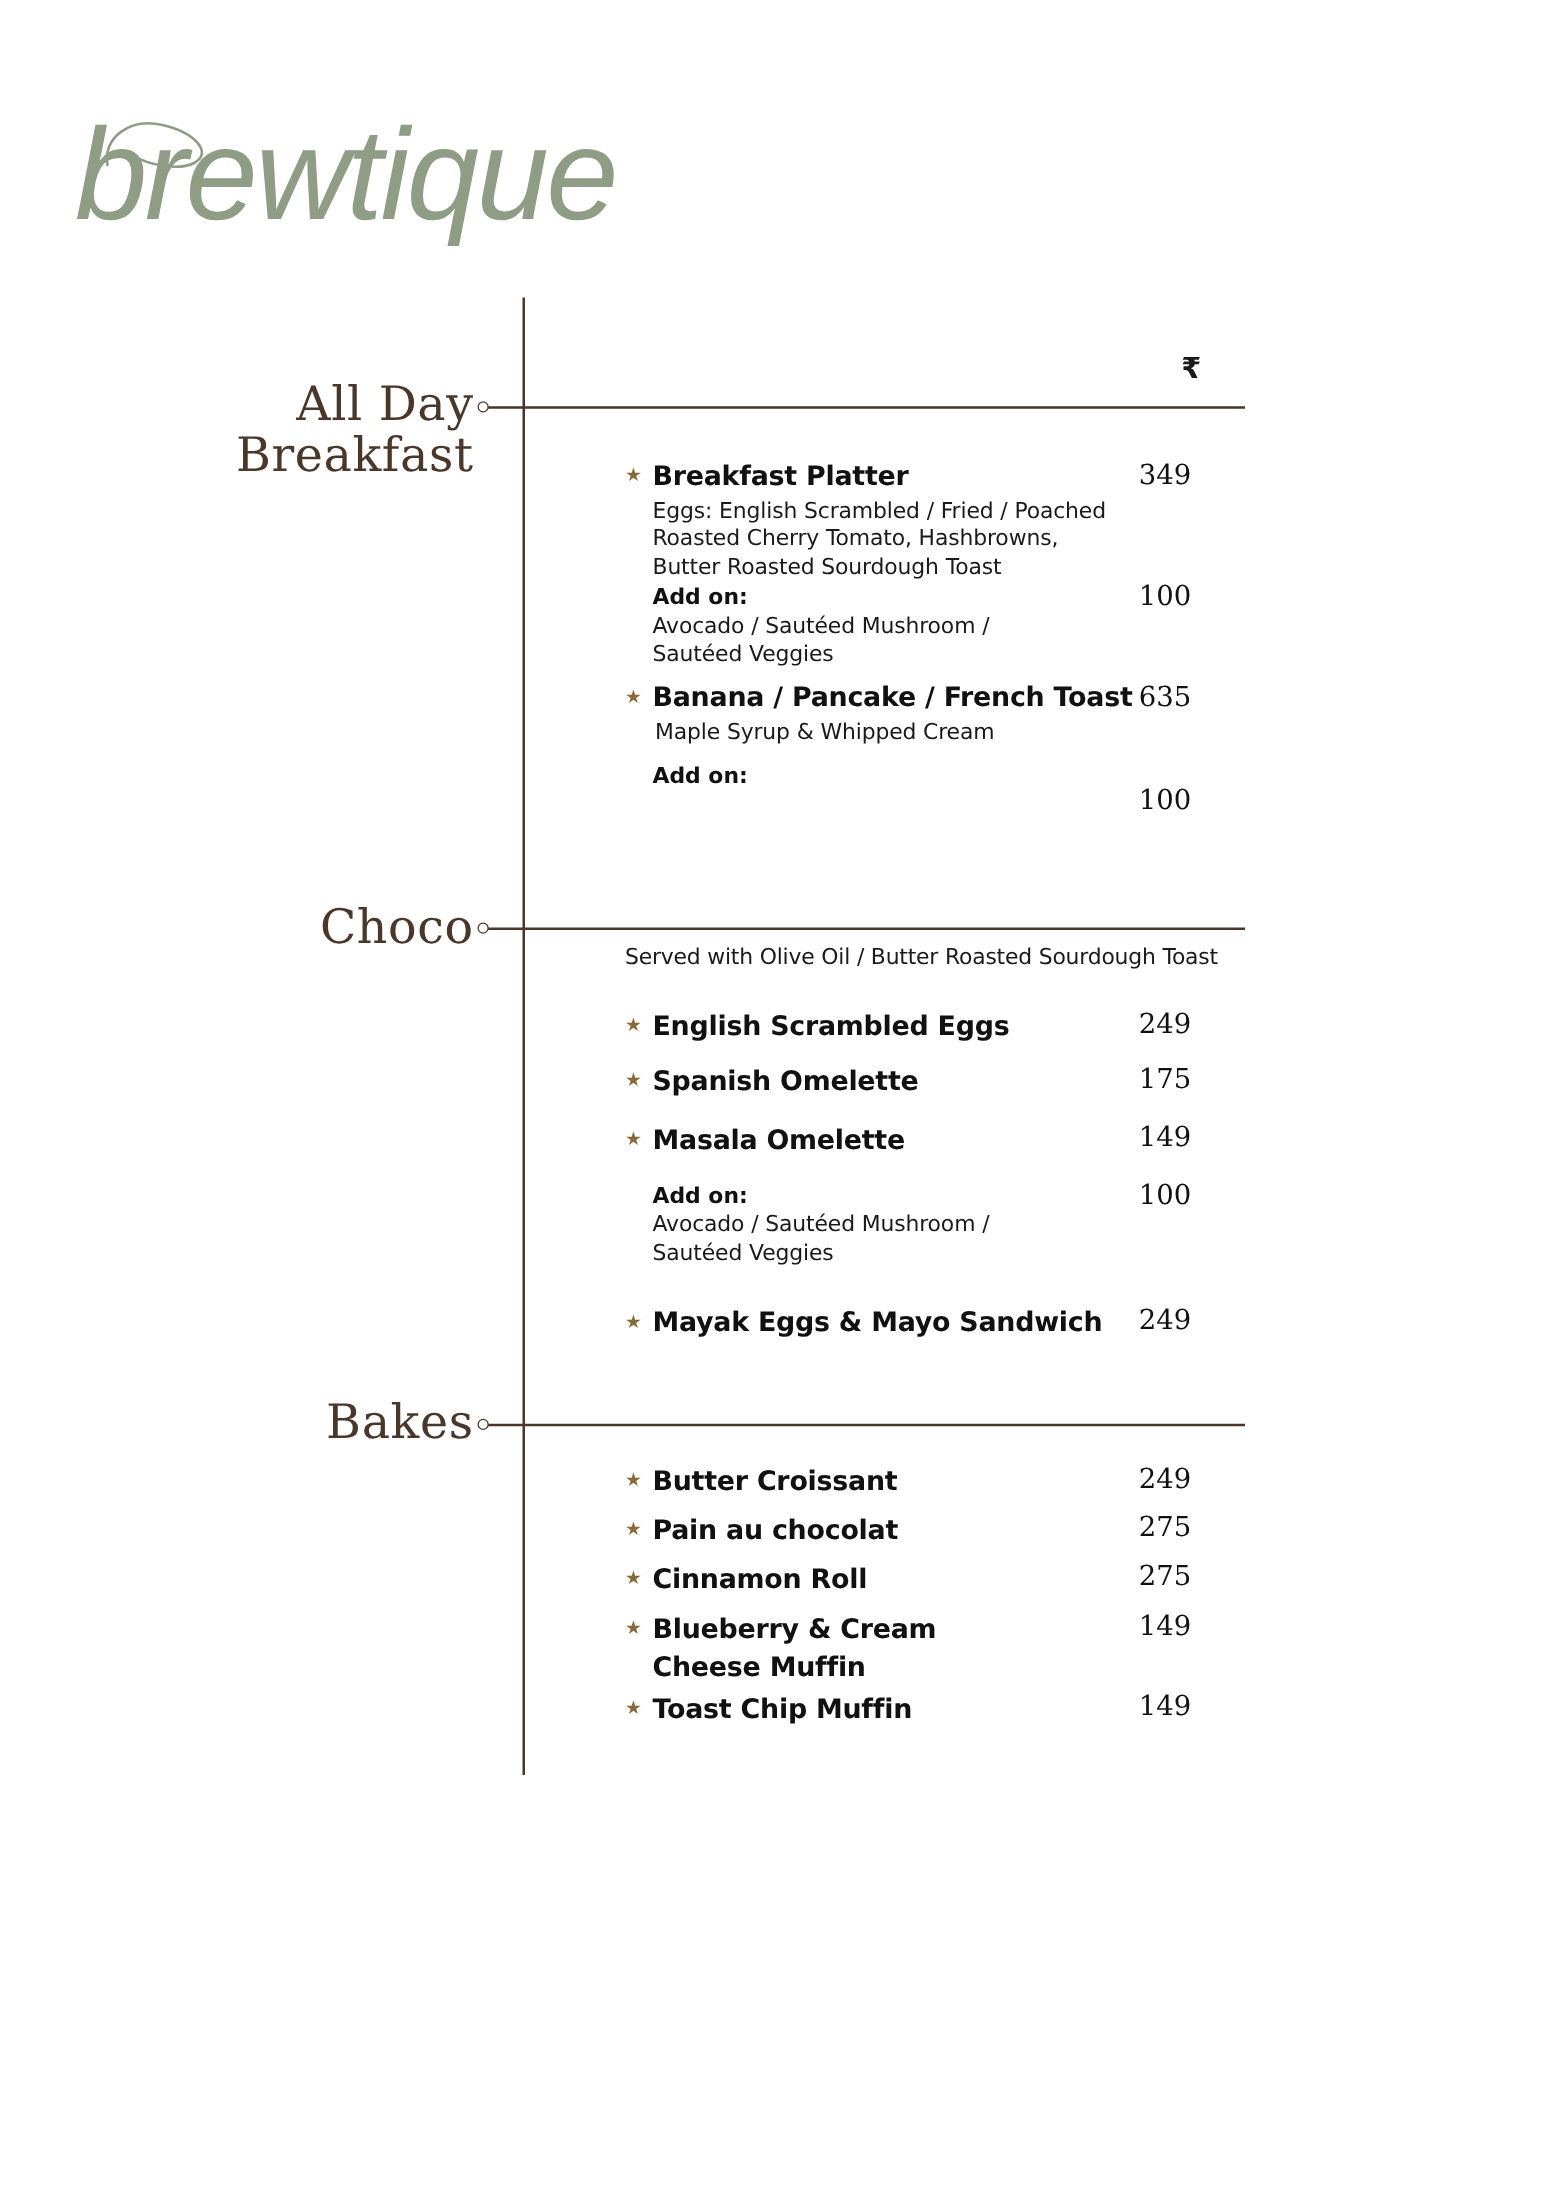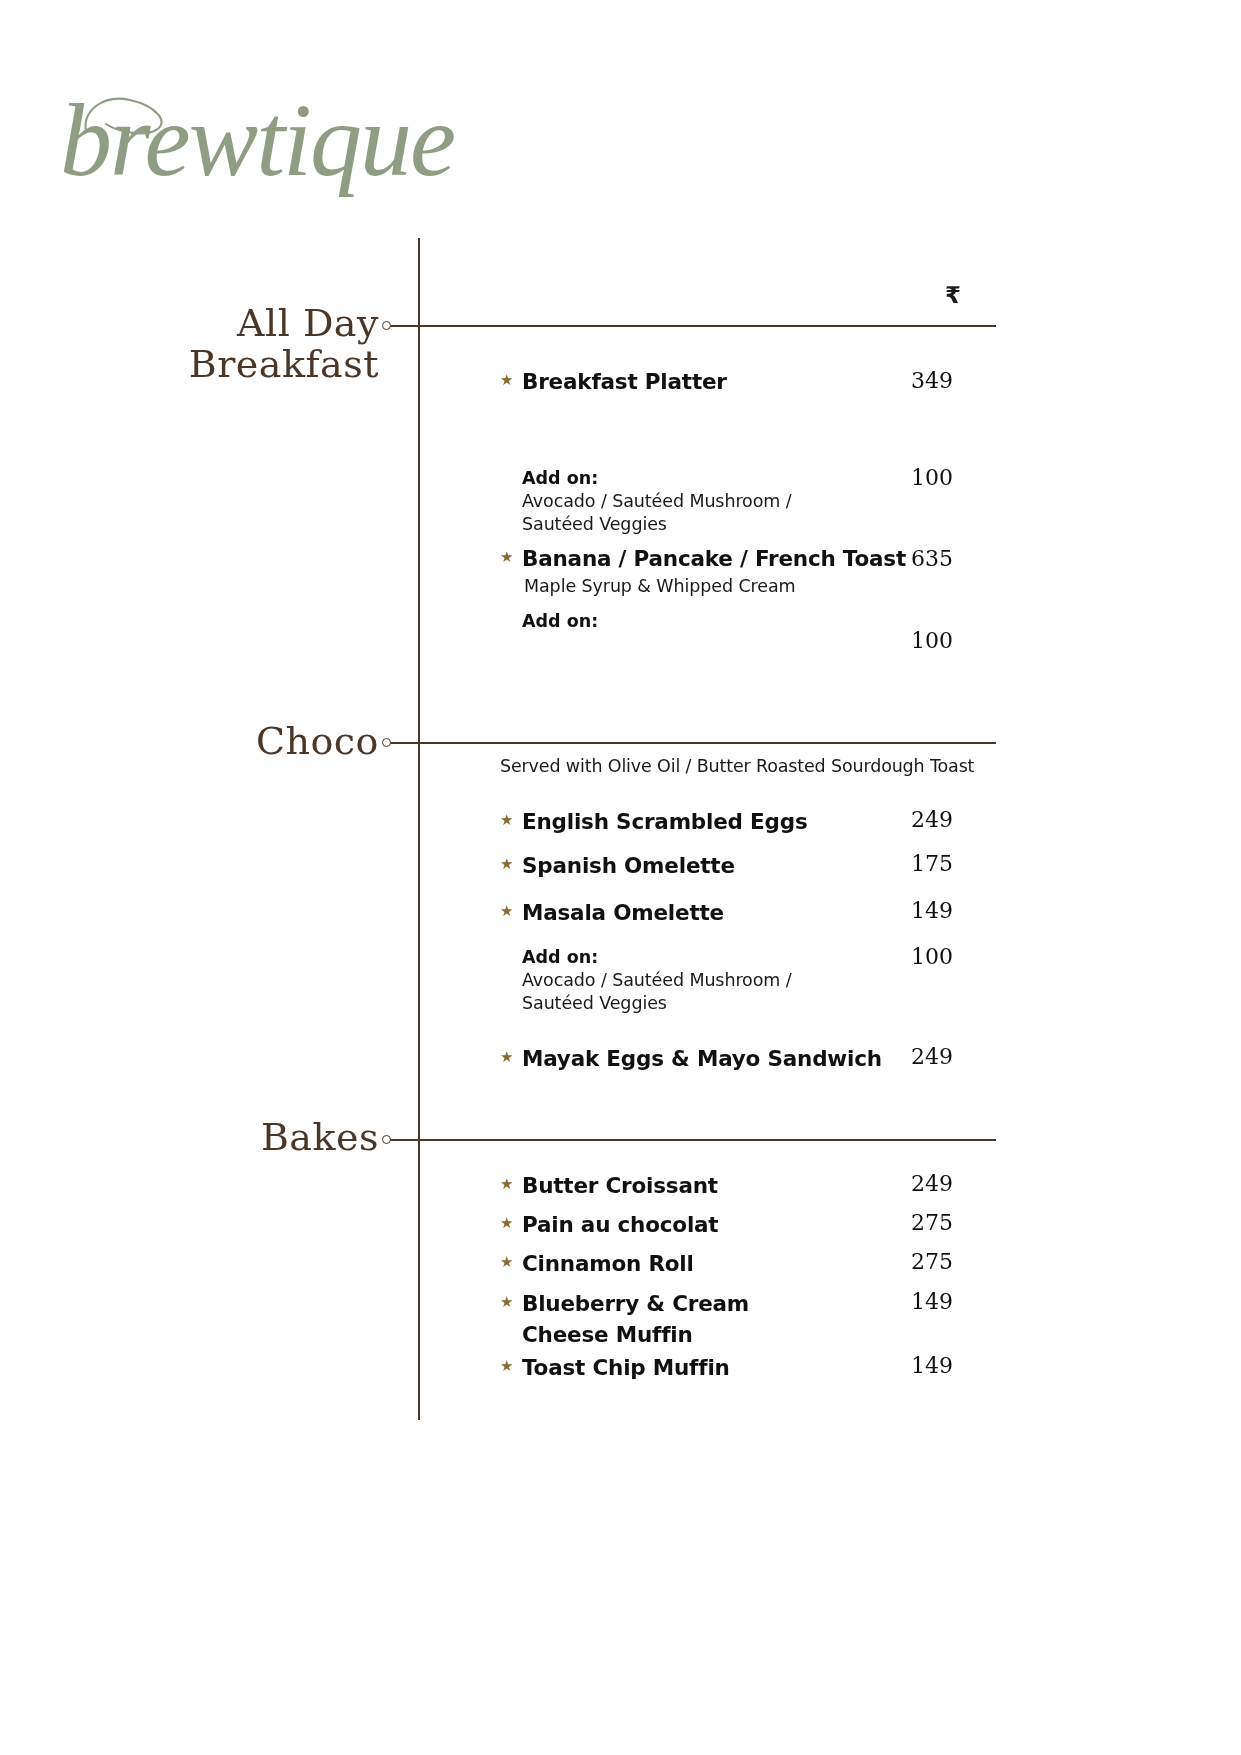--- a/index.html
+++ b/index.html
@@ -18,21 +18,21 @@
 
   
   .logo-wrap {
     position: absolute;
     left: 48px;
     top: 42px;
     width: 520px;
     height: 175px;
   }
   .logo-text {
-    font-family: Liberation Serif, serif;
+    font-family: Liberation Sans, sans-serif;
     font-style: italic;
     font-size: 104px;
     line-height: 1;
     color: #8e9d84;
     letter-spacing: -2px;
     position: absolute;
     left: 12px;
     top: 46px;
     white-space: nowrap;
   }
@@ -201,20 +201,23 @@
     <div class="sec-title" style="top:303px;">All Day
 Breakfast</div>
     <div class="sec-rule" style="top:325px;"></div>
     <div class="sec-dot" style="top:321px;"></div>
 
     <div class="item" style="top:367px;">
       <div class="item-head">
         <span class="star">★</span>
         <span>Breakfast Platter</span>
       </div>
+      <div class="item-desc">Eggs: English Scrambled / Fried / Poached
+Roasted Cherry Tomato, Hashbrowns,
+Butter Roasted Sourdough Toast</div>
     </div>
     <div class="price" style="top:368px;">349</div>
 
     <div class="item" style="top:467px;">
       <div class="addon-label">Add on:</div>
       <div class="addon-desc">Avocado / Sautéed Mushroom /
 Sautéed Veggies</div>
     </div>
     <div class="price" style="top:465px;">100</div>
 

